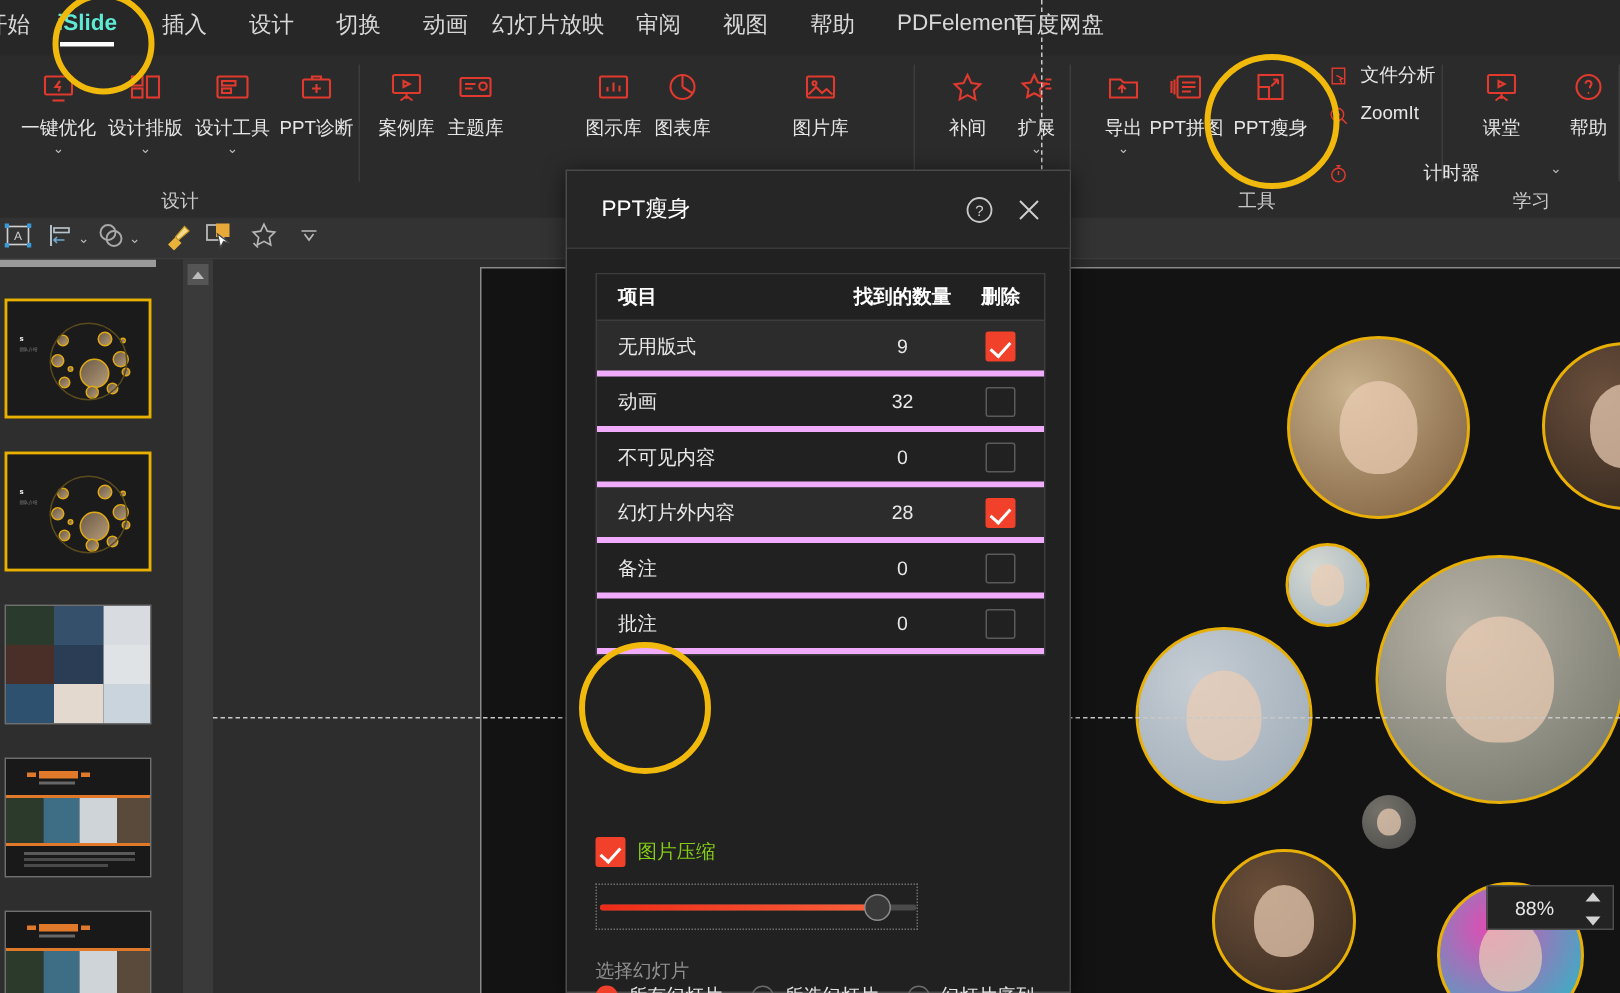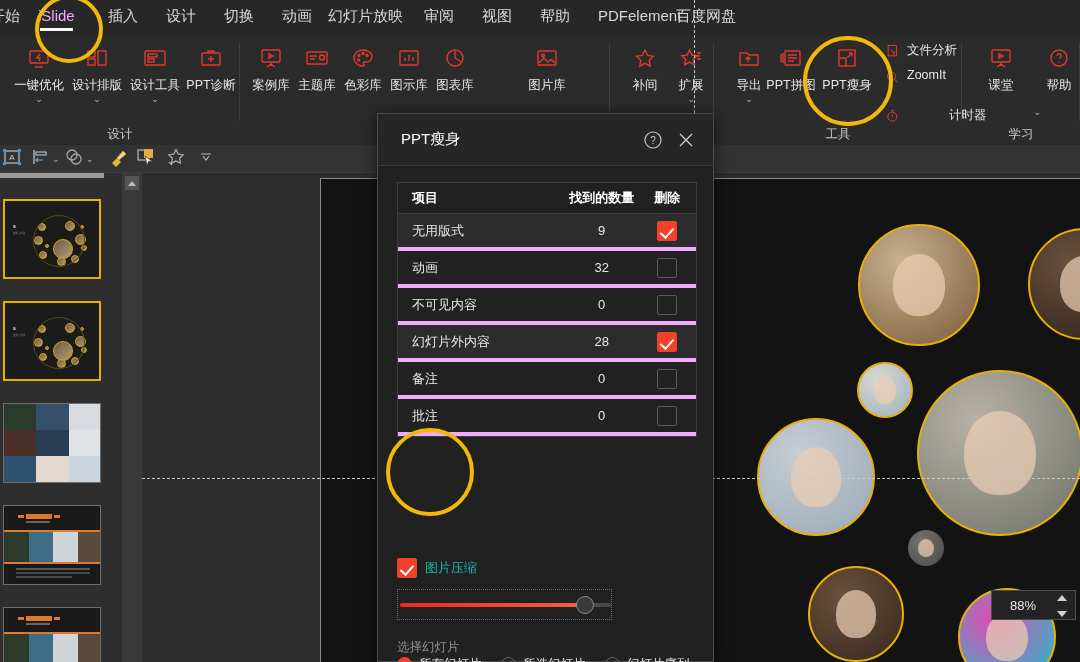--- a/index.html
+++ b/index.html
@@ -4,21 +4,21 @@
 <style>
   * { box-sizing: border-box; margin:0; padding:0; }
   html,body { width:1080px; height:662px; overflow:hidden; background:#262626;
     font-family:"Liberation Sans","DejaVu Sans",sans-serif; }
   #app { position:relative; width:1080px; height:662px; background:#262626; }
 
   
   .ribbon { position:absolute; left:0; top:0; width:1080px; height:145px; background:#2b2b2b; }
   .tabbar { position:absolute; left:0; top:0; width:1080px; height:37px; background:#272727; }
   .tab { position:absolute; top:7px; color:#d8d8d8; font-size:15px; white-space:nowrap; }
-  .tab.active { color:#f0abfc; font-weight:normal; font-size:15px; }
+  .tab.active { color:#5eead4; font-weight:bold; font-size:15px; }
   .tab.active .ul { position:absolute; left:2px; right:2px; bottom:-7px; height:3px; background:#ffffff; }
 
   .ribbon-body { position:absolute; left:0; top:37px; width:1080px; height:108px; background:#2b2b2b; }
   .grp { position:absolute; top:0; height:108px; }
   .grp .glabel { position:absolute; bottom:2px; left:0; width:100%; text-align:center;
      color:#c9c9c9; font-size:12.5px; }
   .grp .gsep { position:absolute; right:0; top:6px; bottom:24px; width:1px; background:#3d3d3d; }
 
   .bigbtn { position:absolute; top:4px; width:58px; text-align:center; }
   .bigbtn .ic { height:34px; display:flex; align-items:center; justify-content:center; }
@@ -77,21 +77,21 @@
   .c2 { width:74px; text-align:center; color:#e8e8e8; font-size:13px; }
   .c3 { width:58px; display:flex; justify-content:center; }
   .th .c1 { color:#fff; } .th .c2 { color:#fff; } .th .c3 { color:#fff; font-size:13px; }
 
   .cb { width:20px; height:20px; border:1px solid #5a5a5a; border-radius:2px; background:transparent; }
   .cb.on { background:#f1412b; border-color:#f1412b; position:relative; }
   .cb.on:after { content:""; position:absolute; left:5px; top:3px; width:6px; height:11px;
      border:2px solid #fff; border-top:none; border-left:none; transform:rotate(42deg); }
 
   .imgrow { position:absolute; left:19px; top:444px; display:flex; align-items:center; gap:8px; }
-  .imgrow .lbl { color:#14b8a6; font-size:13px; }
+  .imgrow .lbl { color:#84cc16; font-size:13px; }
 
   .sliderwrap { position:absolute; left:19px; top:475px; width:215px; height:31px;
      border:1px dotted #6e6e6e; }
   .track { position:absolute; left:2px; top:13px; width:211px; height:4px; background:#4a4a4a; border-radius:2px; }
   .fill { position:absolute; left:2px; top:13px; width:186px; height:4px; border-radius:2px;
      background:linear-gradient(90deg,#ee2b18,#f7603a); }
   .knob { position:absolute; left:178px; top:6px; width:18px; height:18px; border-radius:50%;
      background:#3a3a3a; border:1px solid #8c8c8c; }
   .spin { position:absolute; left:613px; top:476px; width:85px; height:30px; background:#232323;
      border:1px solid #4d4d4d; }
@@ -211,32 +211,20 @@
         <div class="bigbtn" style="left: 288px;">
           <div class="ic">
             <svg class="ri" width="26" height="24" viewBox="0 0 26 24">
               <rect x="3" y="6" width="20" height="12" rx="1"></rect>
               <path d="M6 10h7 M6 13h5"></path>
               <circle cx="18" cy="11.5" r="2.5"></circle>
             </svg>
           </div>
           <div class="lb">主题库</div>
         </div>
-        <div class="bigbtn" style="left: 334px;">
-          <div class="ic">
-            <svg class="ri" width="26" height="24" viewBox="0 0 26 24">
-              <path d="M13 4a9 8 0 100 16c1.6 0 1.4-1.3.7-2-0.8-0.9-0.3-2 1-2h1.8A5.5 5.5 0 0022 10.5C22 6.8 18 4 13 4z"></path>
-              <circle cx="9" cy="9.5" r="1"></circle>
-              <circle cx="13" cy="7.5" r="1"></circle>
-              <circle cx="17" cy="9.5" r="1"></circle>
-              <circle cx="8.5" cy="14" r="1"></circle>
-            </svg>
-          </div>
-          <div class="lb">色彩库</div>
-        </div>
         <div class="bigbtn" style="left: 380px;">
           <div class="ic">
             <svg class="ri" width="26" height="24" viewBox="0 0 26 24">
               <rect x="4" y="5" width="18" height="14" rx="1"></rect>
               <path d="M9 15v-3 M13 15v-6 M17 15v-4"></path>
             </svg>
           </div>
           <div class="lb">图示库</div>
         </div>
         <div class="bigbtn" style="left: 426px;">

